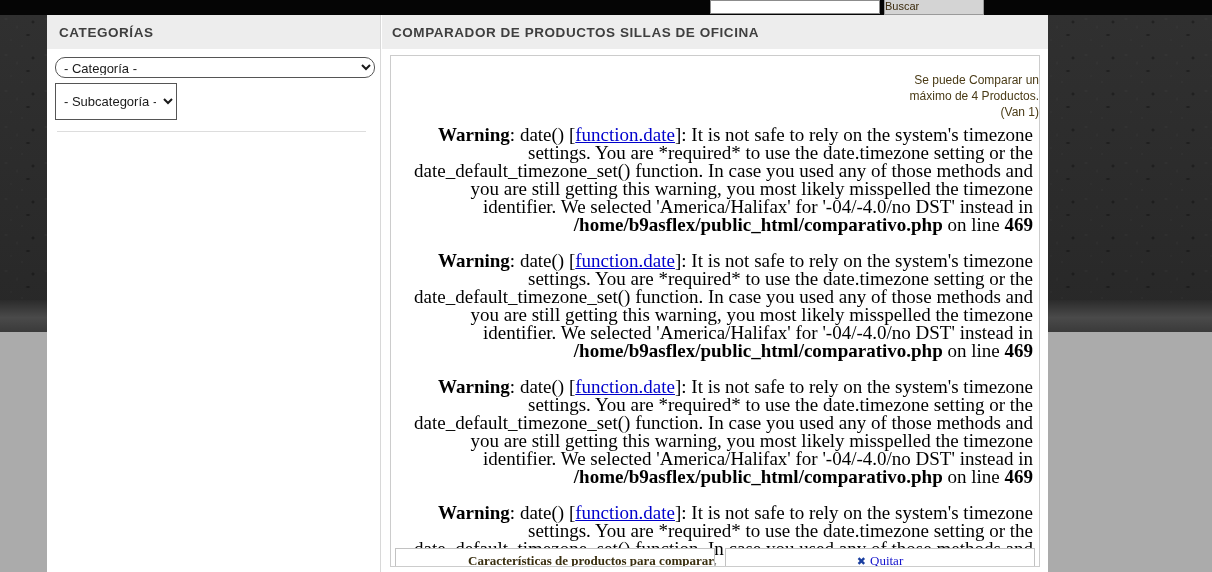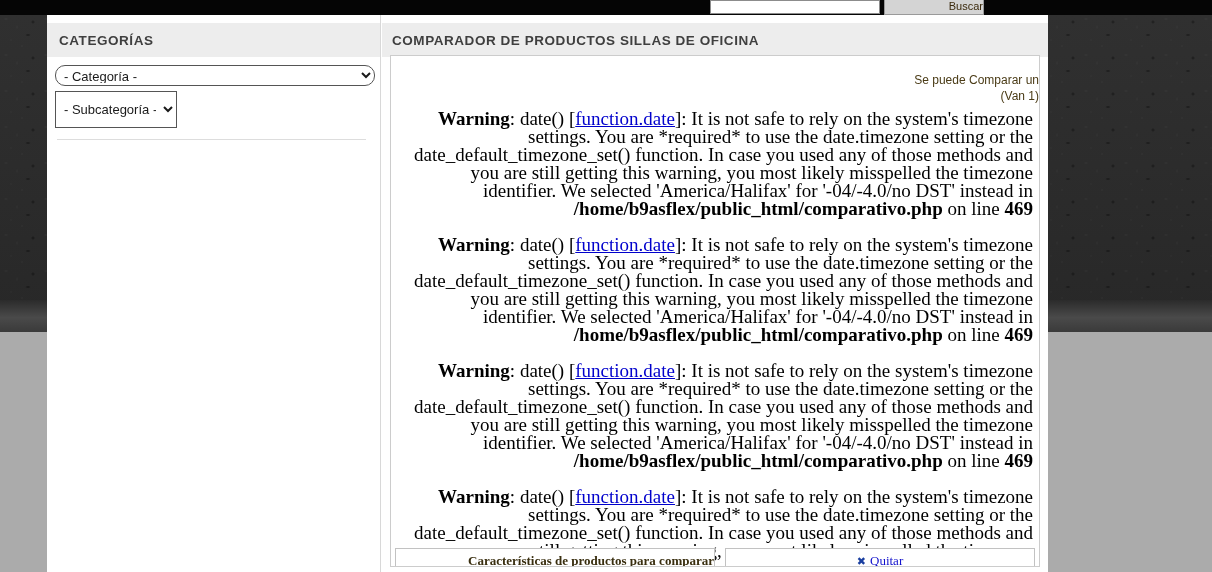--- a/index.html
+++ b/index.html
@@ -33,38 +33,38 @@
   .search-input{
     position:absolute;left:710px;top:0;width:170px;height:14px;
     background:#fff;border:1px solid #8c8c8c;box-sizing:border-box;
     font-family:"Liberation Sans",sans-serif;font-size:11px;color:#222;
     padding:0 3px;outline:none;
   }
   .search-btn{
     position:absolute;left:884px;top:0;width:100px;height:15px;
     background:#d4d4d4;border:1px solid #9a9a9a;border-top:none;box-sizing:border-box;
     font-family:"Liberation Sans",sans-serif;font-size:11px;color:#3b2a0c;
-    text-align:right;line-height:13px;cursor:pointer;padding-left:46px;
+    text-align:left;line-height:13px;cursor:pointer;
   }
 
   
   #page{
     position:absolute;left:47px;top:15px;width:1001px;height:557px;
     background:#ffffff;z-index:3;box-sizing:border-box;
   }
 
   
   #sidebar{
     position:absolute;left:0;top:0;width:334px;height:557px;
     border-right:1px solid #d8d8d8;box-sizing:border-box;background:#fff;
   }
   .panel-head{
     height:34px;background:#ededed;box-sizing:border-box;
     display:flex;align-items:center;padding-left:12px;
-    font-size:13.5px;letter-spacing:.55px;font-weight:bold;color:#3f3f3f;margin-top:8px;
+    font-size:13.5px;letter-spacing:.55px;font-weight:bold;color:#3f3f3f;
   }
   #sidebar .sidebar-body{padding:6px 10px 0 8px;}
   select.sel{
     font-family:"Liberation Sans",sans-serif;font-size:13px;color:#1a1a1a;
     border:1px solid #555;background:#fff;box-sizing:border-box;
     padding:2px 4px;outline:none;display:block;
   }
   #sel-categoria{width:320px;height:21px;margin:2px 0 0 0;border-radius:10px;}
   #sel-subcategoria{width:122px;height:37px;margin:5px 0 0 0;}
   .sidebar-rule{margin:11px 4px 0 2px;border-top:1px solid #dddddd;height:0;}
@@ -145,20 +145,21 @@
     </div>
   </div>
 
   <div id="content">
     <div class="panel-head">COMPARADOR DE PRODUCTOS SILLAS DE OFICINA</div>
 
     <div class="content-body">
 
       <div class="notice">
         <div>Se puede Comparar un</div>
+        <div>máximo de 4 Productos.</div>
         <div class="ln3">(Van 1)</div>
       </div>
 
       <div class="warnings" id="warnings-list">
           <div class="warn"><b>Warning</b><span>: date() [</span><a href="#">function.date</a><span>]: It is not safe to rely on the system's timezone settings. You are *required* to use the date.timezone setting or the date_default_timezone_set() function. In case you used any of those methods and you are still getting this warning, you most likely misspelled the timezone identifier. We selected 'America/Halifax' for '-04/-4.0/no DST' instead in </span><b class="path">/home/b9asflex/public_html/comparativo.php</b><span> on line </span><b>469</b></div>
           <div class="warn"><b>Warning</b><span>: date() [</span><a href="#">function.date</a><span>]: It is not safe to rely on the system's timezone settings. You are *required* to use the date.timezone setting or the date_default_timezone_set() function. In case you used any of those methods and you are still getting this warning, you most likely misspelled the timezone identifier. We selected 'America/Halifax' for '-04/-4.0/no DST' instead in </span><b class="path">/home/b9asflex/public_html/comparativo.php</b><span> on line </span><b>469</b></div>
           <div class="warn"><b>Warning</b><span>: date() [</span><a href="#">function.date</a><span>]: It is not safe to rely on the system's timezone settings. You are *required* to use the date.timezone setting or the date_default_timezone_set() function. In case you used any of those methods and you are still getting this warning, you most likely misspelled the timezone identifier. We selected 'America/Halifax' for '-04/-4.0/no DST' instead in </span><b class="path">/home/b9asflex/public_html/comparativo.php</b><span> on line </span><b>469</b></div>
           <div class="warn"><b>Warning</b><span>: date() [</span><a href="#">function.date</a><span>]: It is not safe to rely on the system's timezone settings. You are *required* to use the date.timezone setting or the date_default_timezone_set() function. In case you used any of those methods and you are still getting this warning, you most likely misspelled the timezone identifier. We selected 'America/Halifax' for '-04/-4.0/no DST' instead in </span><b class="path">/home/b9asflex/public_html/comparativo.php</b><span> on line </span><b>469</b></div>
         </div>
 

